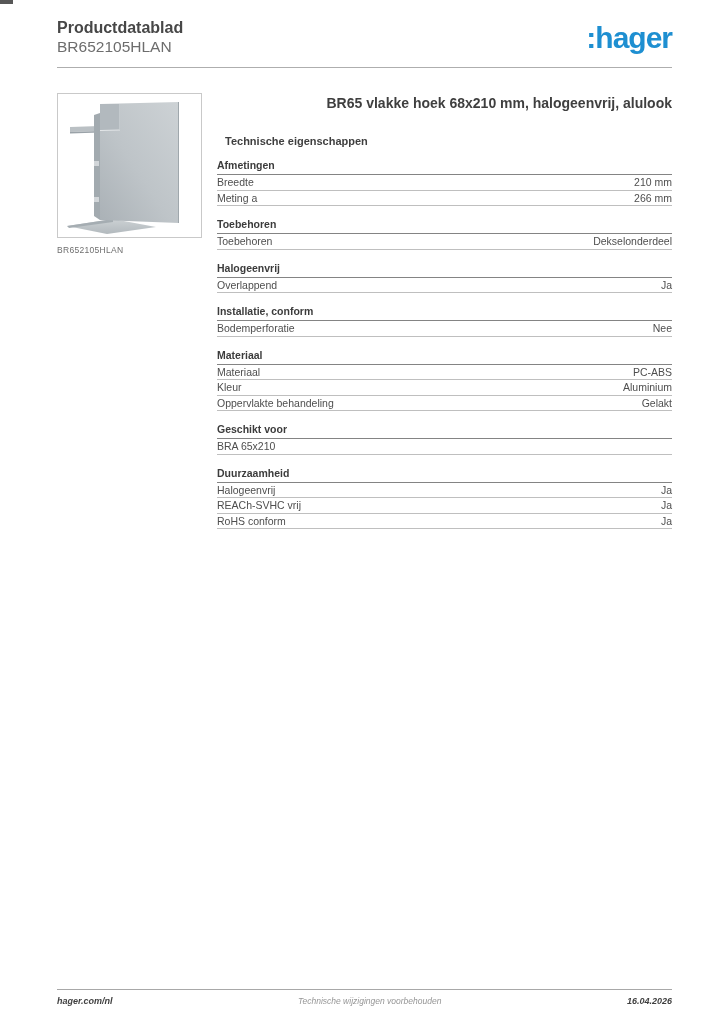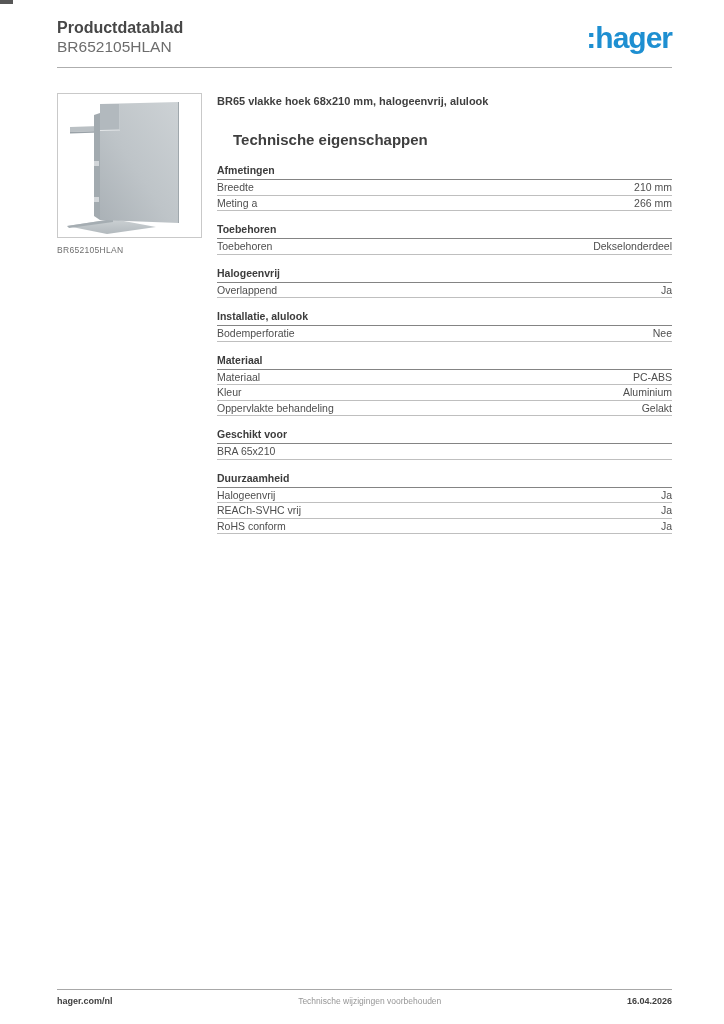--- a/index.html
+++ b/index.html
@@ -73,28 +73,29 @@
   .image-caption {
     margin-top: 7px;
     font-size: 8.5px;
     color: #6e6e6e;
     letter-spacing: 0.3px;
   }
   .right-col { flex: 1; min-width: 0; }
   .product-title {
     margin: 0;
     padding-top: 2px;
+    font-size: 14px;
+    font-weight: bold;
+    color: #3f3f3f;
+    text-align: right;
+  }
+  .specs-heading {
+    margin: 8px;
+    margin-top: 24px;
     font-size: 11px;
-    font-weight: bold;
-    color: #3f3f3f;
-  }
-  .specs-heading {
-    margin: 16px;
-    margin-top: 24px;
-    font-size: 15px;
     font-weight: bold;
     color: #3f3f3f;
   }
   
   .section { margin-top: 12px; }
   .section.gap-before { }
   .section-header {
     font-size: 10.5px;
     font-weight: bold;
     color: #3c3c3c;
@@ -119,20 +120,21 @@
     height: 0;
     border-top: 1px solid #a8a8a8;
   }
   .footer {
     position: absolute;
     left: 57px; right: 52px; top: 996px;
     display: flex;
     justify-content: space-between;
     align-items: flex-start;
     font-size: 9px;
+    font-style: italic;
   }
   .footer-left  { font-weight: bold; color: #3f3f3f; }
   .footer-center{ color: #969696; font-size: 8.5px; }
   .footer-right { font-weight: bold; color: #3f3f3f; }
 </style>
 </head>
 <body>
 
 <div class="page">
 
@@ -209,21 +211,21 @@
             </div>
           </div>
           <div class="section">
             <div class="section-header">Halogeenvrij</div>
             <div class="spec-row">
               <span class="spec-label">Overlappend</span>
               <span class="spec-value">Ja</span>
             </div>
           </div>
           <div class="section">
-            <div class="section-header">Installatie, alulook</div>
+            <div class="section-header">Installatie, conform</div>
             <div class="spec-row">
               <span class="spec-label">Bodemperforatie</span>
               <span class="spec-value">Nee</span>
             </div>
           </div>
           <div class="section">
             <div class="section-header">Materiaal</div>
             <div class="spec-row">
               <span class="spec-label">Materiaal</span>
               <span class="spec-value">PC-ABS</span>

